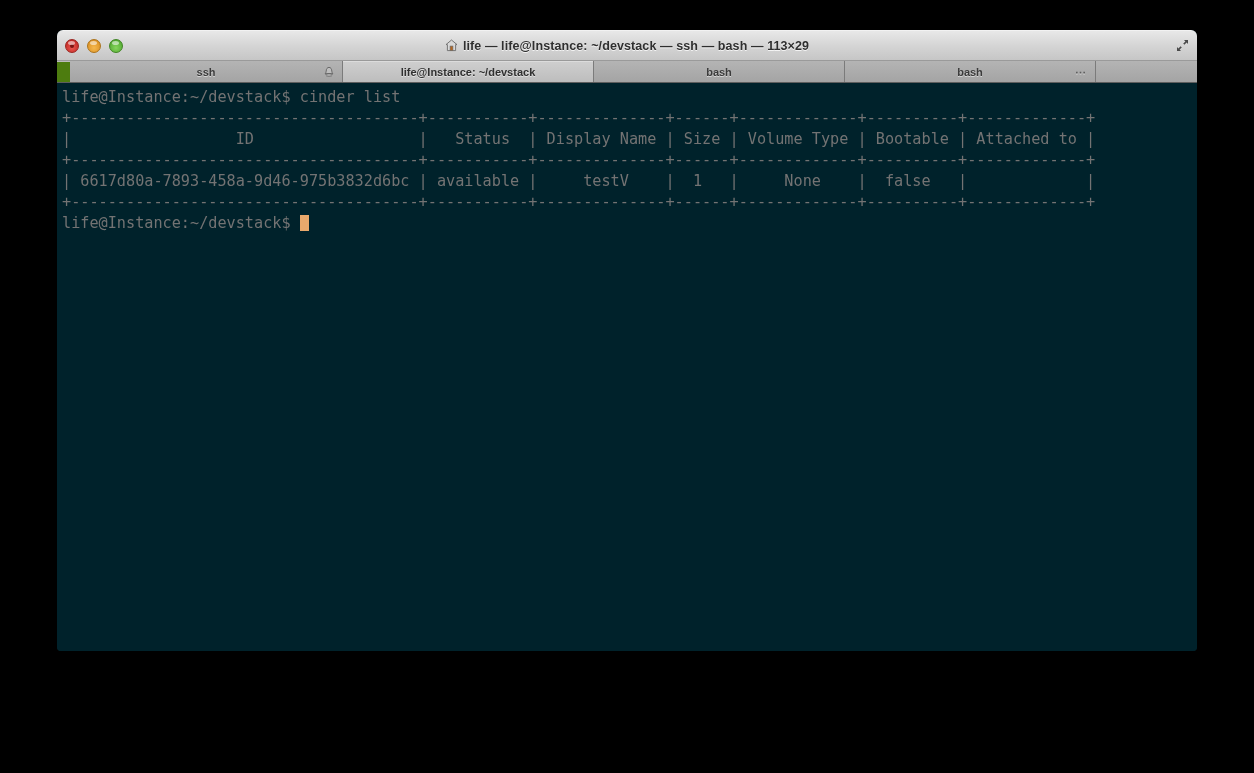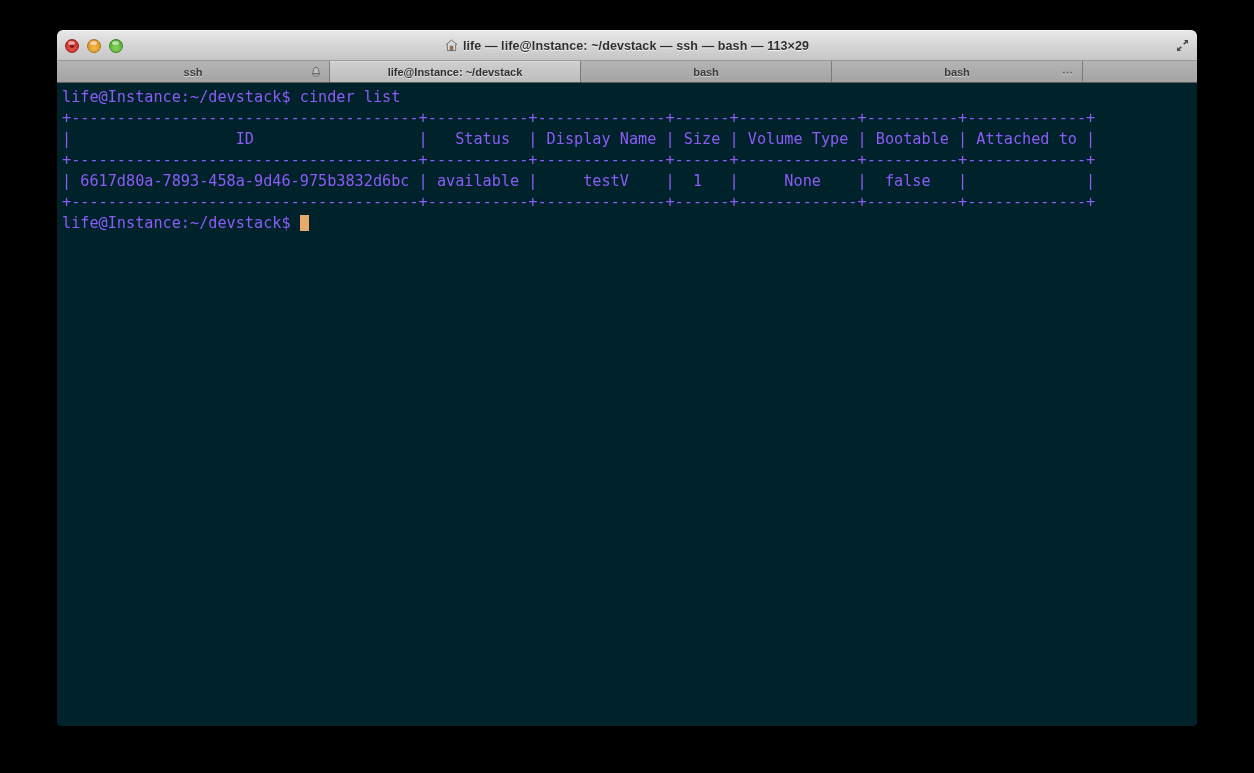--- a/index.html
+++ b/index.html
@@ -12,21 +12,21 @@
   }
   body {
     font-family: "Liberation Sans", sans-serif;
   }
 
   #window {
     position: absolute;
     left: 57px;
     top: 30px;
     width: 1140px;
-    height: 696px;
+    height: 621px;
     border-radius: 6px 6px 4px 4px;
     box-shadow: 0 6px 22px rgba(0,0,0,0.85);
     overflow: hidden;
     background: #00222b;
   }
 
   
   #titlebar {
     position: relative;
     height: 29px;
@@ -99,20 +99,21 @@
     justify-content: center;
   }
 
   
   #tabbar {
     display: flex;
     height: 21px;
     background: #4d7c0f;
     border-bottom: 1px solid #5e5e5e;
     box-shadow: inset 0 1px 0 #bcbcbc;
+    padding-left: 13px;
   }
   .tab {
     position: relative;
     display: flex;
     align-items: center;
     justify-content: center;
     border-right: 1px solid #7b7b7b;
     font-size: 11px;
     font-weight: bold;
     color: #3b3b3b;
@@ -159,21 +160,21 @@
     background: #00222b;
     height: 612px;
     padding: 4px 0 0 5px;
     box-sizing: border-box;
     overflow: hidden;
   }
   #term-text {
     font-family: "DejaVu Sans Mono", "Liberation Mono", monospace;
     font-size: 15.2px;
     line-height: 21px;
-    color: #8b5cf6;
+    color: #737373;
     white-space: pre;
     letter-spacing: 0px;
     margin: 0;
   }
   .cursor {
     display: inline-block;
     width: 9.1px;
     height: 16px;
     background: #e9a96c;
     vertical-align: -3px;

